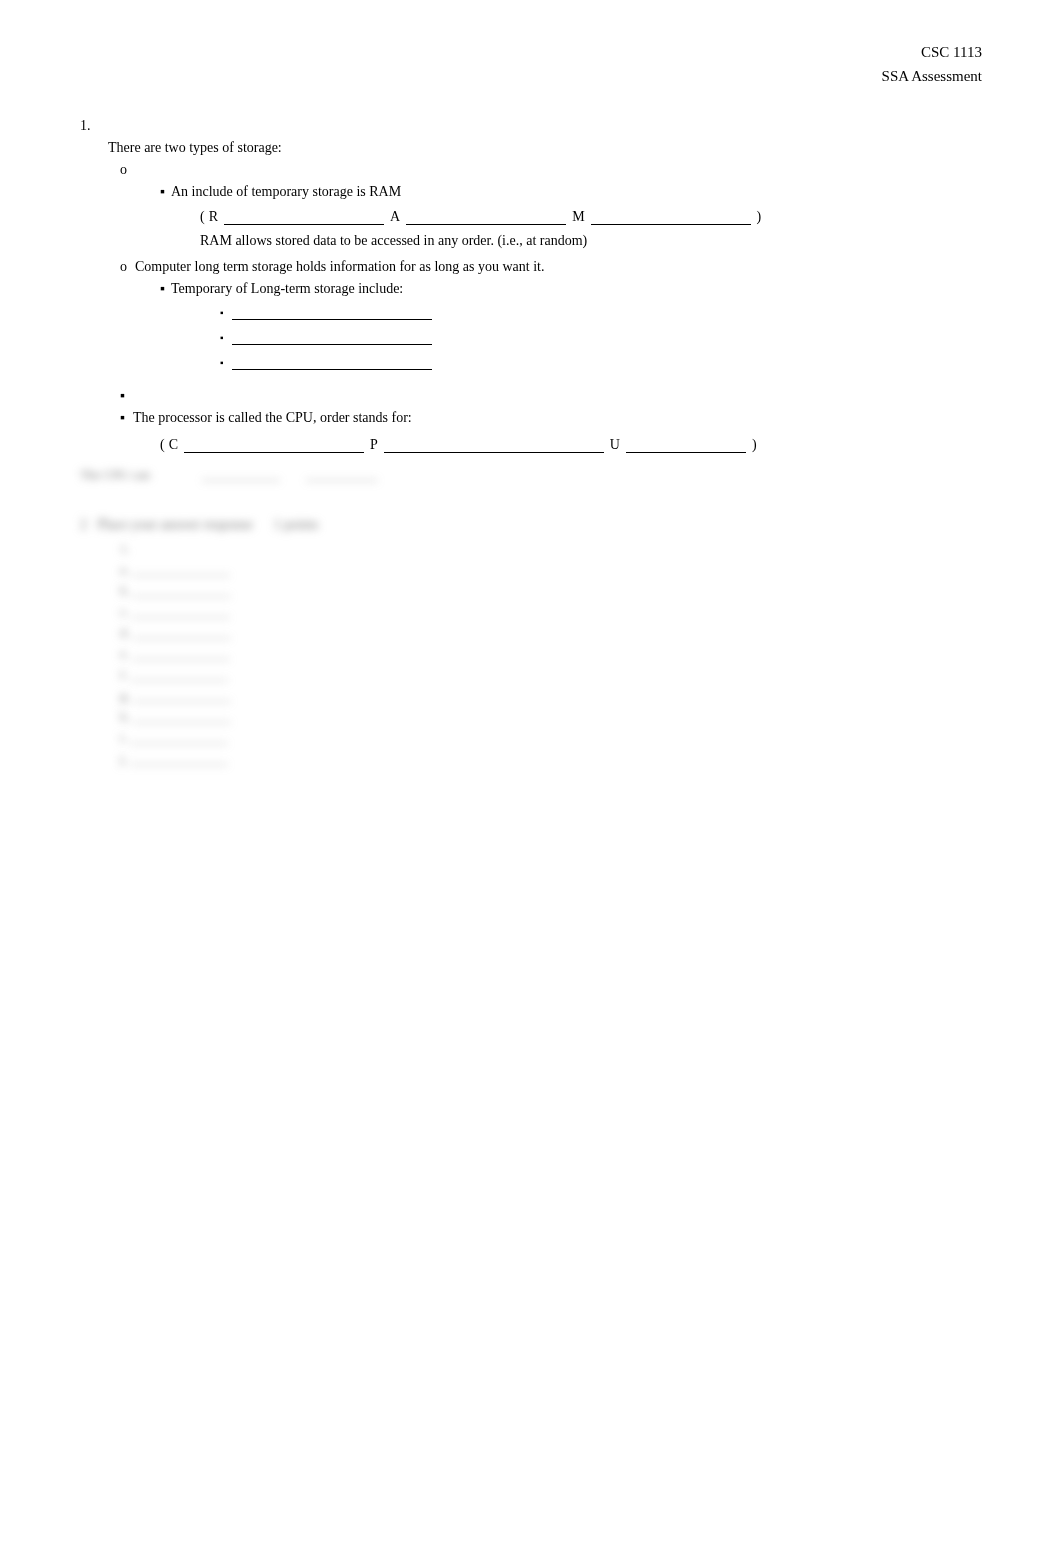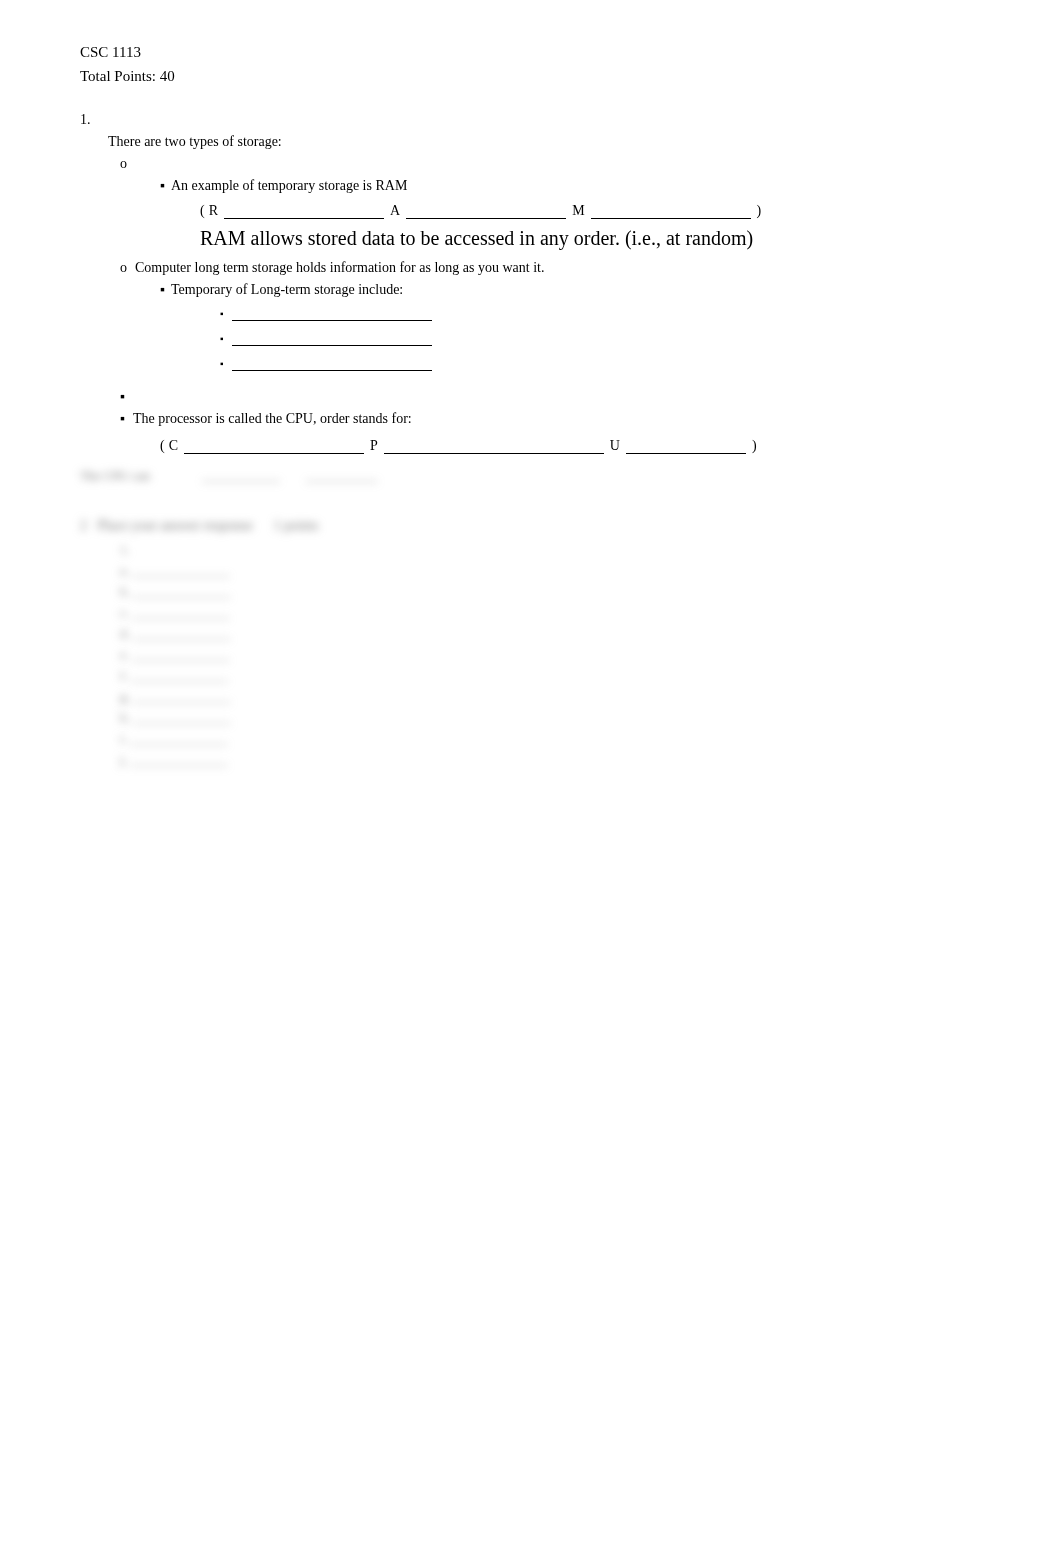--- a/index.html
+++ b/index.html
@@ -12,22 +12,22 @@
       background: #ffffff;
       font-family: "Times New Roman", Times, serif;
       font-size: 14px;
       color: #000000;
       width: 1062px;
       min-height: 1561px;
       padding: 40px 80px;
     }
 
     .header {
-      text-align: left;
-      margin-bottom: 24px;
+      text-align: right;
+      margin-bottom: 30px;
       line-height: 1.6;
     }
 
     .header-line {
       font-size: 15px;
     }
 
     .content {
       margin-top: 20px;
     }
@@ -70,21 +70,21 @@
     .fill-row {
       margin: 8px 0 8px 120px;
       display: flex;
       align-items: flex-end;
       gap: 4px;
       font-size: 14px;
     }
 
     .ram-desc {
       margin: 6px 0 10px 120px;
-      font-size: 20px;
+      font-size: 14px;
     }
 
     .long-term-list {
       margin-left: 140px;
       margin-top: 4px;
     }
 
     .long-term-item {
       display: flex;
       align-items: flex-end;
@@ -148,40 +148,40 @@
       color: #888;
       font-size: 13px;
       margin-bottom: 5px;
     }
   </style>
 </head>
 <body>
 
 <div class="header">
   <div class="header-line">CSC 1113</div>
-  <div class="header-line">Total Points: 40</div>
+  <div class="header-line">SSA Assessment</div>
 </div>
 
 <div class="content">
 
   <div class="question-block">
     <div class="question-title">
       <span class="question-num">1.</span>
     </div>
     <div class="question-title" style="padding-left:28px;">
       <span>There are two types of storage:</span>
     </div>
 
     <div class="indent-o">
       <span>o</span>
     </div>
 
     <div class="indent-bullet">
       <span>▪</span>
-      <span>An example of temporary storage is RAM</span>
+      <span>An include of temporary storage is RAM</span>
     </div>
 
     <div class="fill-row">
       <span>(</span>
       <span>R</span>
       <span class="fill-line">&nbsp;&nbsp;&nbsp;&nbsp;&nbsp;&nbsp;&nbsp;&nbsp;&nbsp;&nbsp;&nbsp;&nbsp;&nbsp;&nbsp;&nbsp;&nbsp;&nbsp;</span>
       <span>A</span>
       <span class="fill-line">&nbsp;&nbsp;&nbsp;&nbsp;&nbsp;&nbsp;&nbsp;&nbsp;&nbsp;&nbsp;&nbsp;&nbsp;&nbsp;&nbsp;&nbsp;&nbsp;&nbsp;</span>
       <span>M</span>
       <span class="fill-line">&nbsp;&nbsp;&nbsp;&nbsp;&nbsp;&nbsp;&nbsp;&nbsp;&nbsp;&nbsp;&nbsp;&nbsp;&nbsp;&nbsp;&nbsp;&nbsp;&nbsp;</span>

